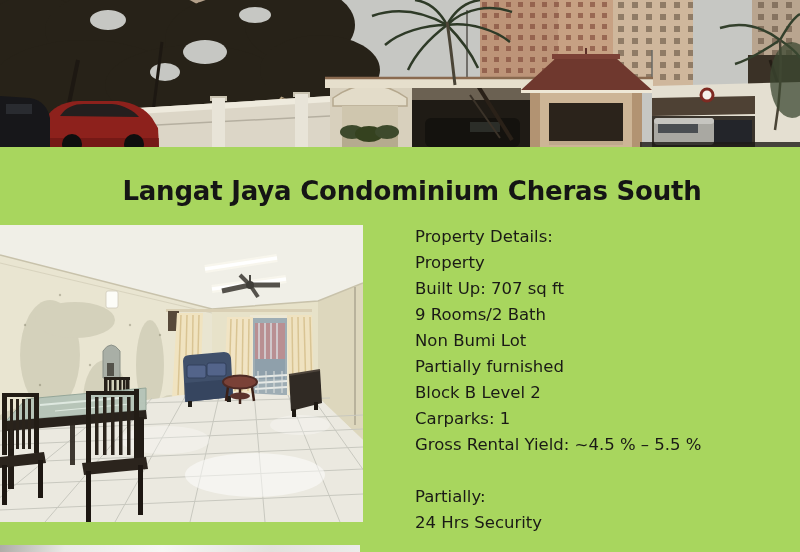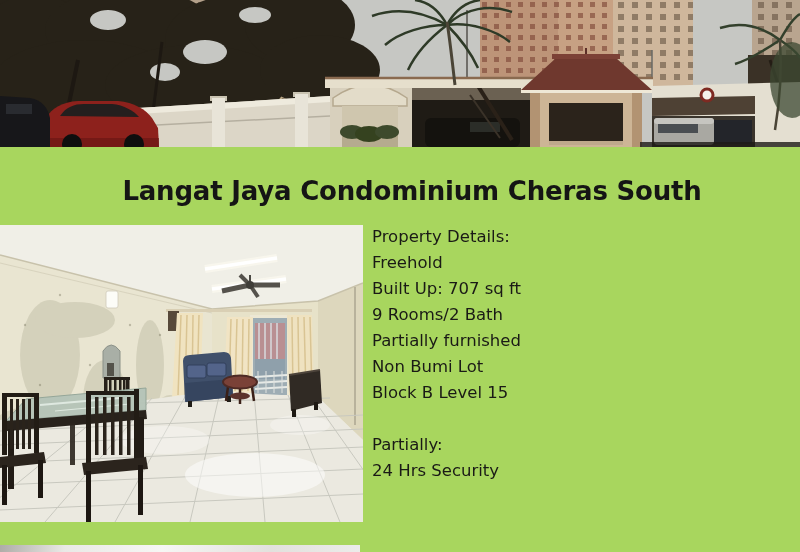--- a/index.html
+++ b/index.html
@@ -11,21 +11,21 @@
   .page-title{
     position:absolute;left:0;top:162px;width:800px;margin:12px;
     text-align:center;font-size:26px;line-height:34px;font-weight:800;
     color:#151515;letter-spacing:-0.2px;
   }
   .interior{position:absolute;left:0;top:225px;width:363px;height:297px;display:block;}
   .info{
     position:absolute;left:372px;top:224px;width:420px;
     font-size:16.5px;line-height:26px;color:#1a1a16;
   }
-  .info .line{height:26px;white-space:nowrap;}
+  .info .line{height:26px;white-space:nowrap;margin-left:43px;}
   .facilities{margin-top:26px;}
   .bottom-strip{
     position:absolute;left:0;top:545px;width:360px;height:14px;
     background:linear-gradient(100deg,#aeaca7 0%,#e9e9e6 18%,#f6f6f4 45%,#e2e1dd 75%,#ececea 100%);
   }
 </style>
 </head>
 <body>
 
 <div class="stage">
@@ -339,26 +339,28 @@
       <rect x="119" y="172" width="3.5" height="58" fill="#2a231b"></rect>
       <rect x="127" y="172" width="3.5" height="58" fill="#2a231b"></rect>
       <path d="M82,238 L146,232 L148,244 L84,250 Z" fill="#2b241d"></path>
       <rect x="86" y="246" width="5" height="51" fill="#1d1712"></rect>
       <rect x="138" y="240" width="5" height="50" fill="#1d1712"></rect>
     </g>
   </svg>
 
   <div class="info">
     <div class="line">Property Details:</div>
-    <div class="line">Freehold</div>
+    <div class="line">Property</div>
     <div class="line">Built Up: 707 sq ft</div>
     <div class="line">9 Rooms/2 Bath</div>
+    <div class="line">Non Bumi Lot</div>
     <div class="line">Partially furnished</div>
-    <div class="line">Non Bumi Lot</div>
-    <div class="line">Block B Level 15</div>
+    <div class="line">Block B Level 2</div>
+    <div class="line">Carparks: 1</div>
+    <div class="line">Gross Rental Yield: ~4.5 % – 5.5 %</div>
     <div class="facilities">
       <div class="line">Partially:</div>
       <div class="line">24 Hrs Security</div>
     </div>
   </div>
 
   <div class="bottom-strip"></div>
 
 </div>
 

